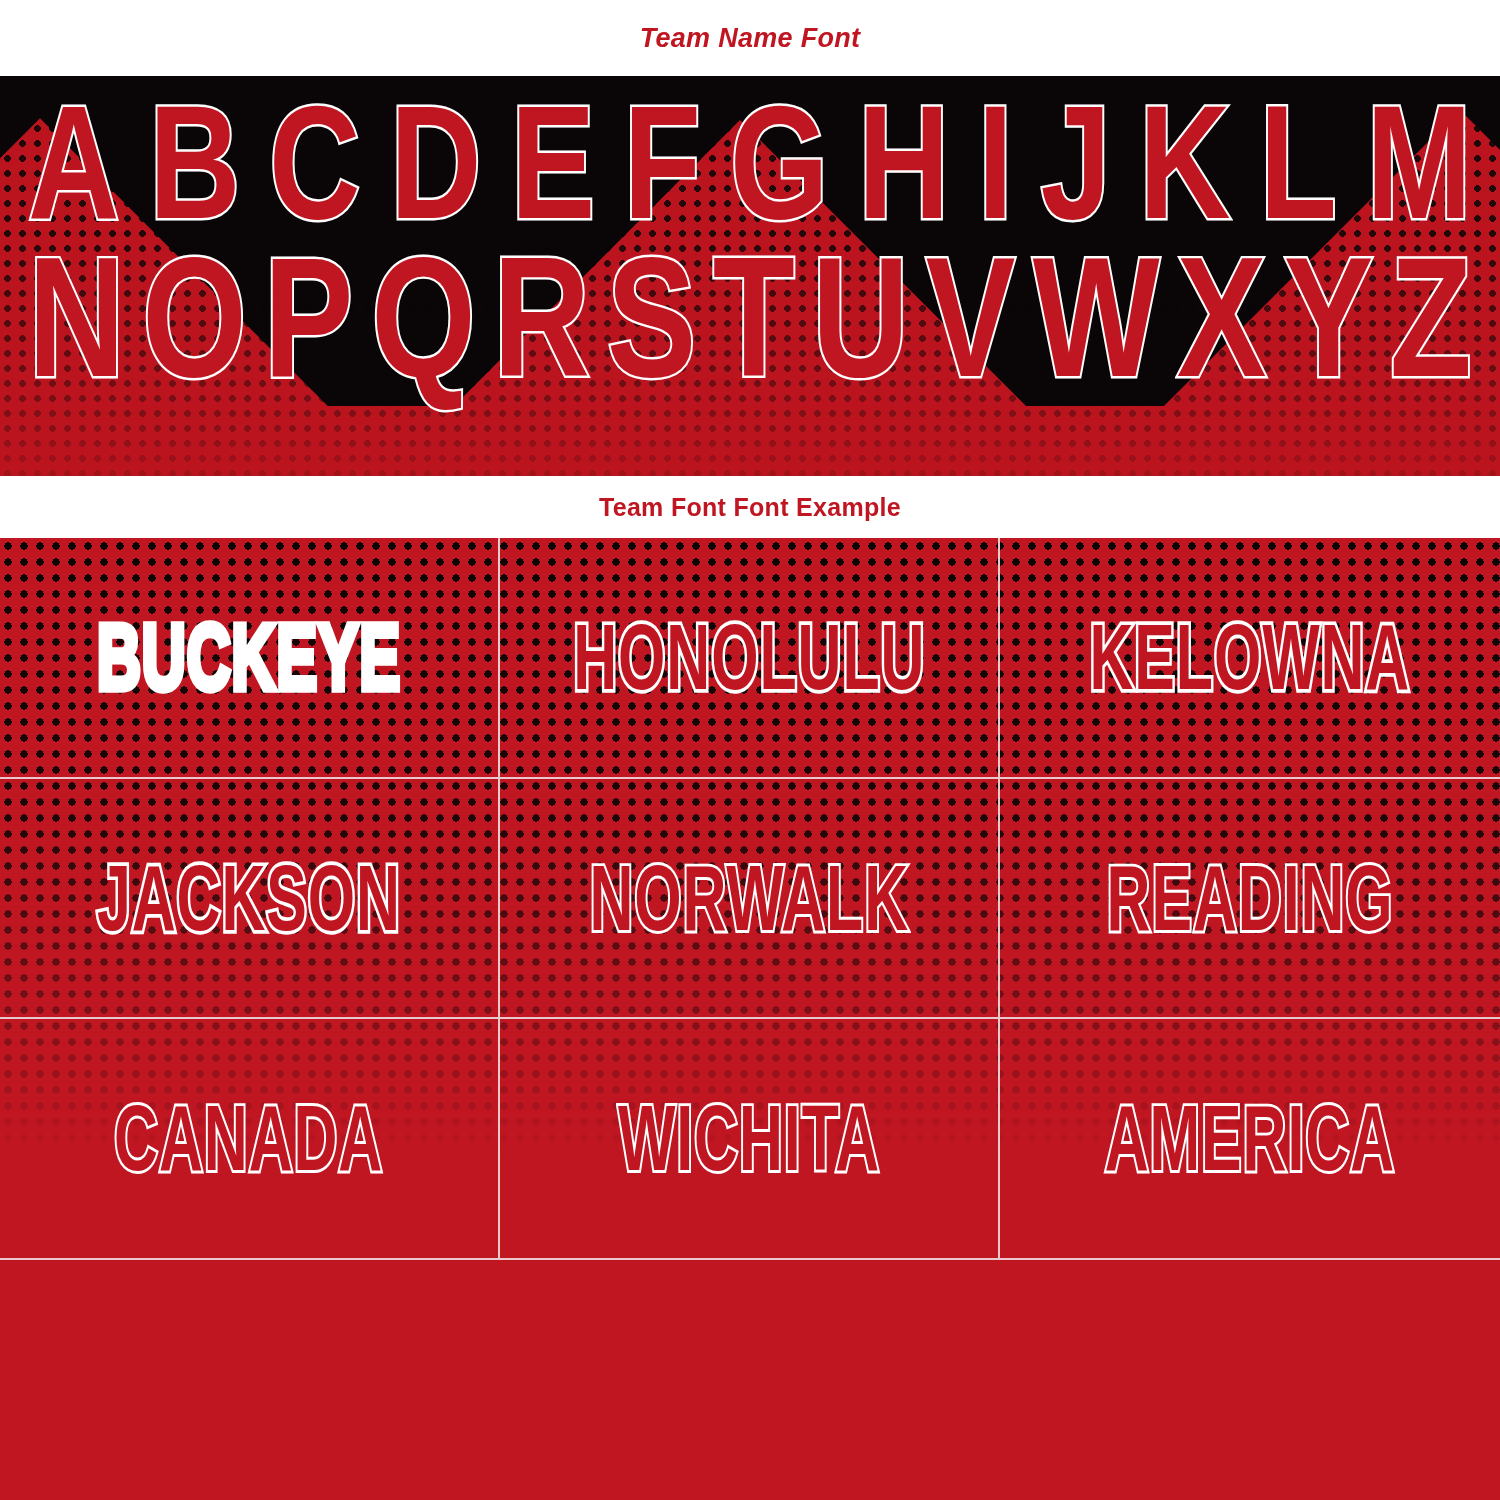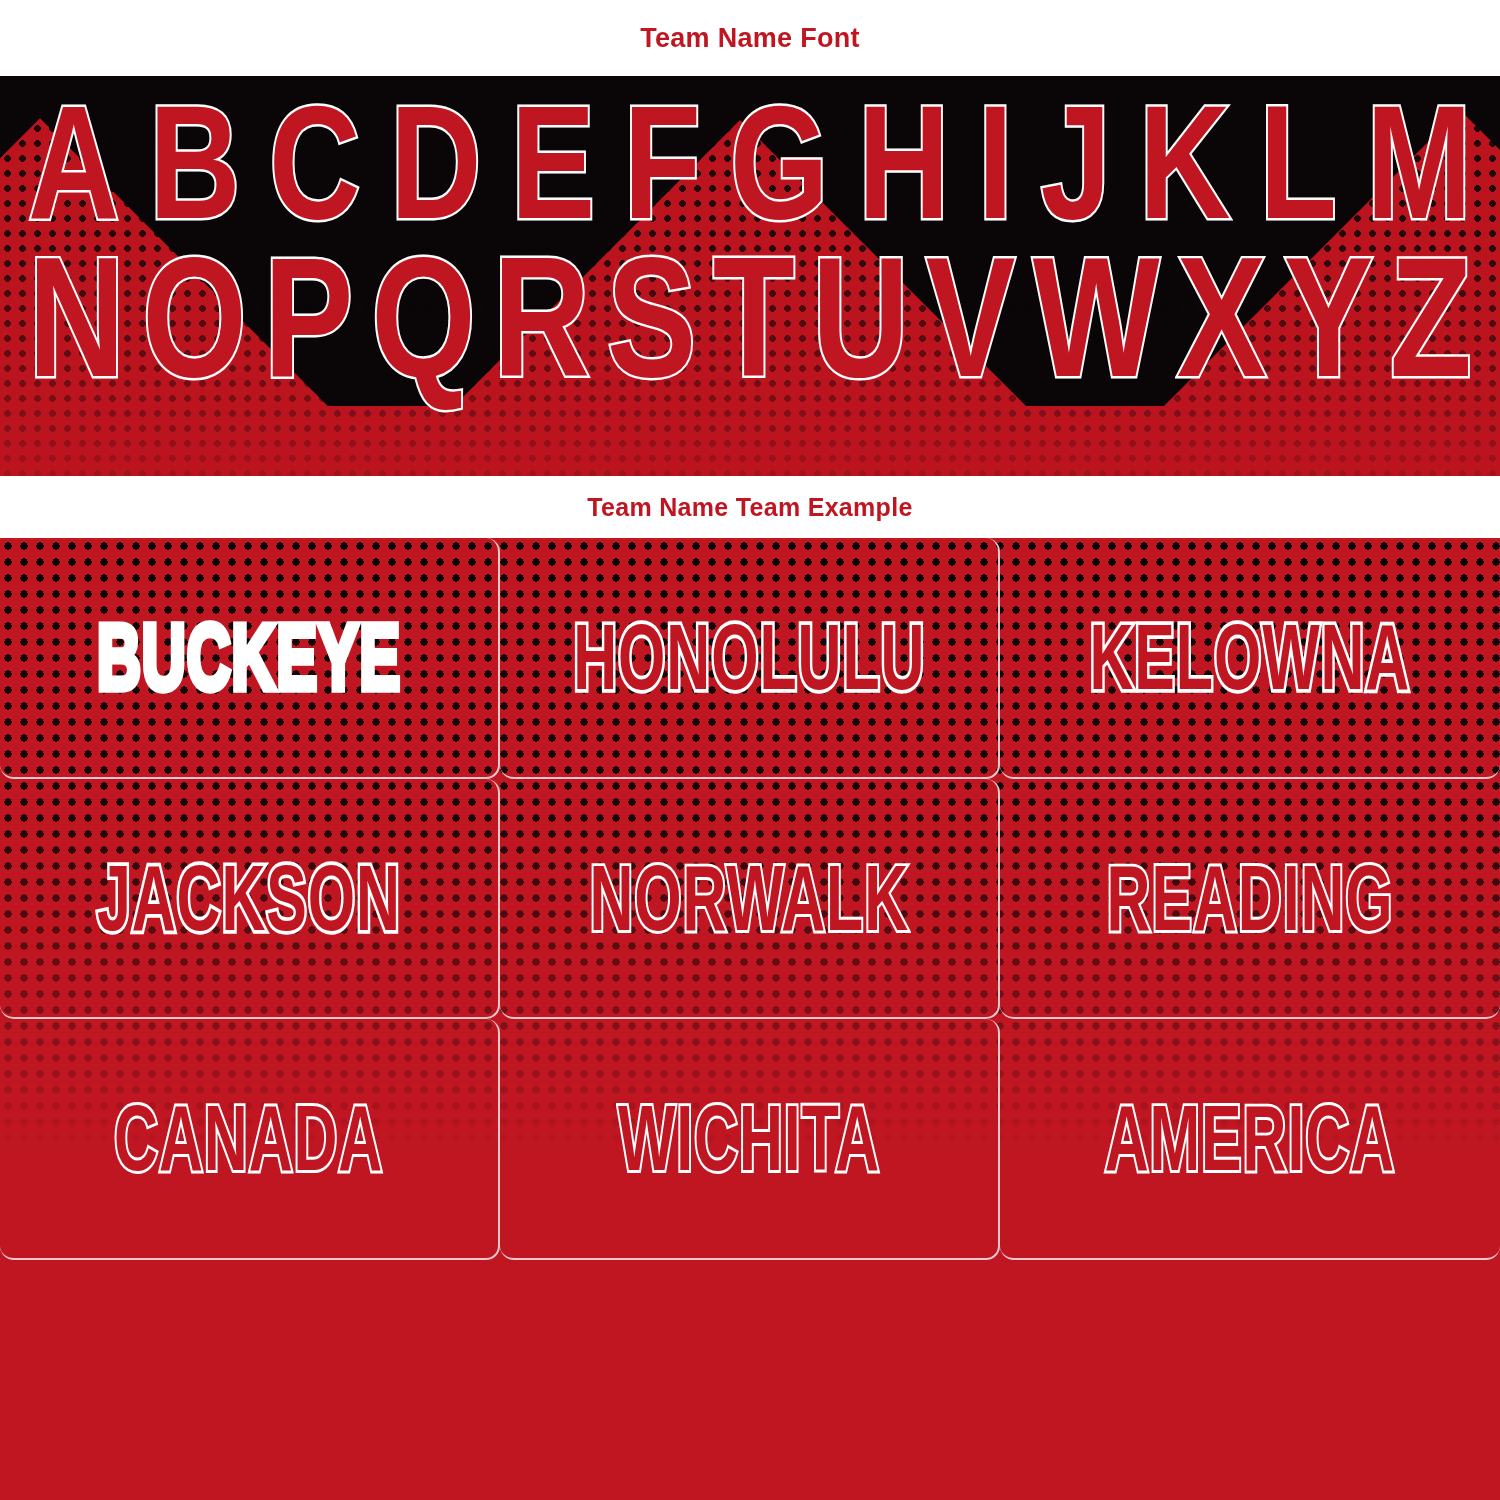--- a/index.html
+++ b/index.html
@@ -28,20 +28,21 @@
     background: #ffffff;
     text-align: center;
     font-weight: bold;
     color: #c01622;
     letter-spacing: 0.3px;
   }
   .header-top {
     height: 76px;
     line-height: 76px;
     font-size: 27px;
+    font-style: italic;
   }
   .header-mid {
     height: 62px;
     line-height: 62px;
     font-size: 25px;
   }
 
   
   .alphabet-panel {
     position: relative;
@@ -147,21 +148,20 @@
     height: 962px;
     box-sizing: border-box;
   }
   .cell {
     display: flex;
     align-items: center;
     justify-content: center;
     border-right: 2px solid #e9c9cc;
     border-bottom: 2px solid #e9c9cc;
     box-sizing: border-box;
-    border-radius: 14px;
   }
   .cell:nth-child(3n) { border-right: none; text-align: right; }
   .cell:nth-child(n+10) { border-bottom: none; }
 
   .team-name {
     font-family: "Liberation Sans", sans-serif;
     font-weight: bold;
     font-size: 64px;
     color: #c01622;
     -webkit-text-stroke: 5px #ffffff;
@@ -222,21 +222,21 @@
         <span>U</span>
         <span>V</span>
         <span>W</span>
         <span>X</span>
         <span>Y</span>
         <span>Z</span>
       </div>
     </div>
   </div>
 
-  <div class="header-bar header-mid">Team Name Team Example</div>
+  <div class="header-bar header-mid">Team Font Font Example</div>
 
   <div class="examples">
     <div class="ex-bg">
       <div class="ex-dots"></div>
     </div>
 
     <div class="grid">
       <div class="cell white-fill">
         <div class="team-name">BUCKEYE</div>
       </div>

